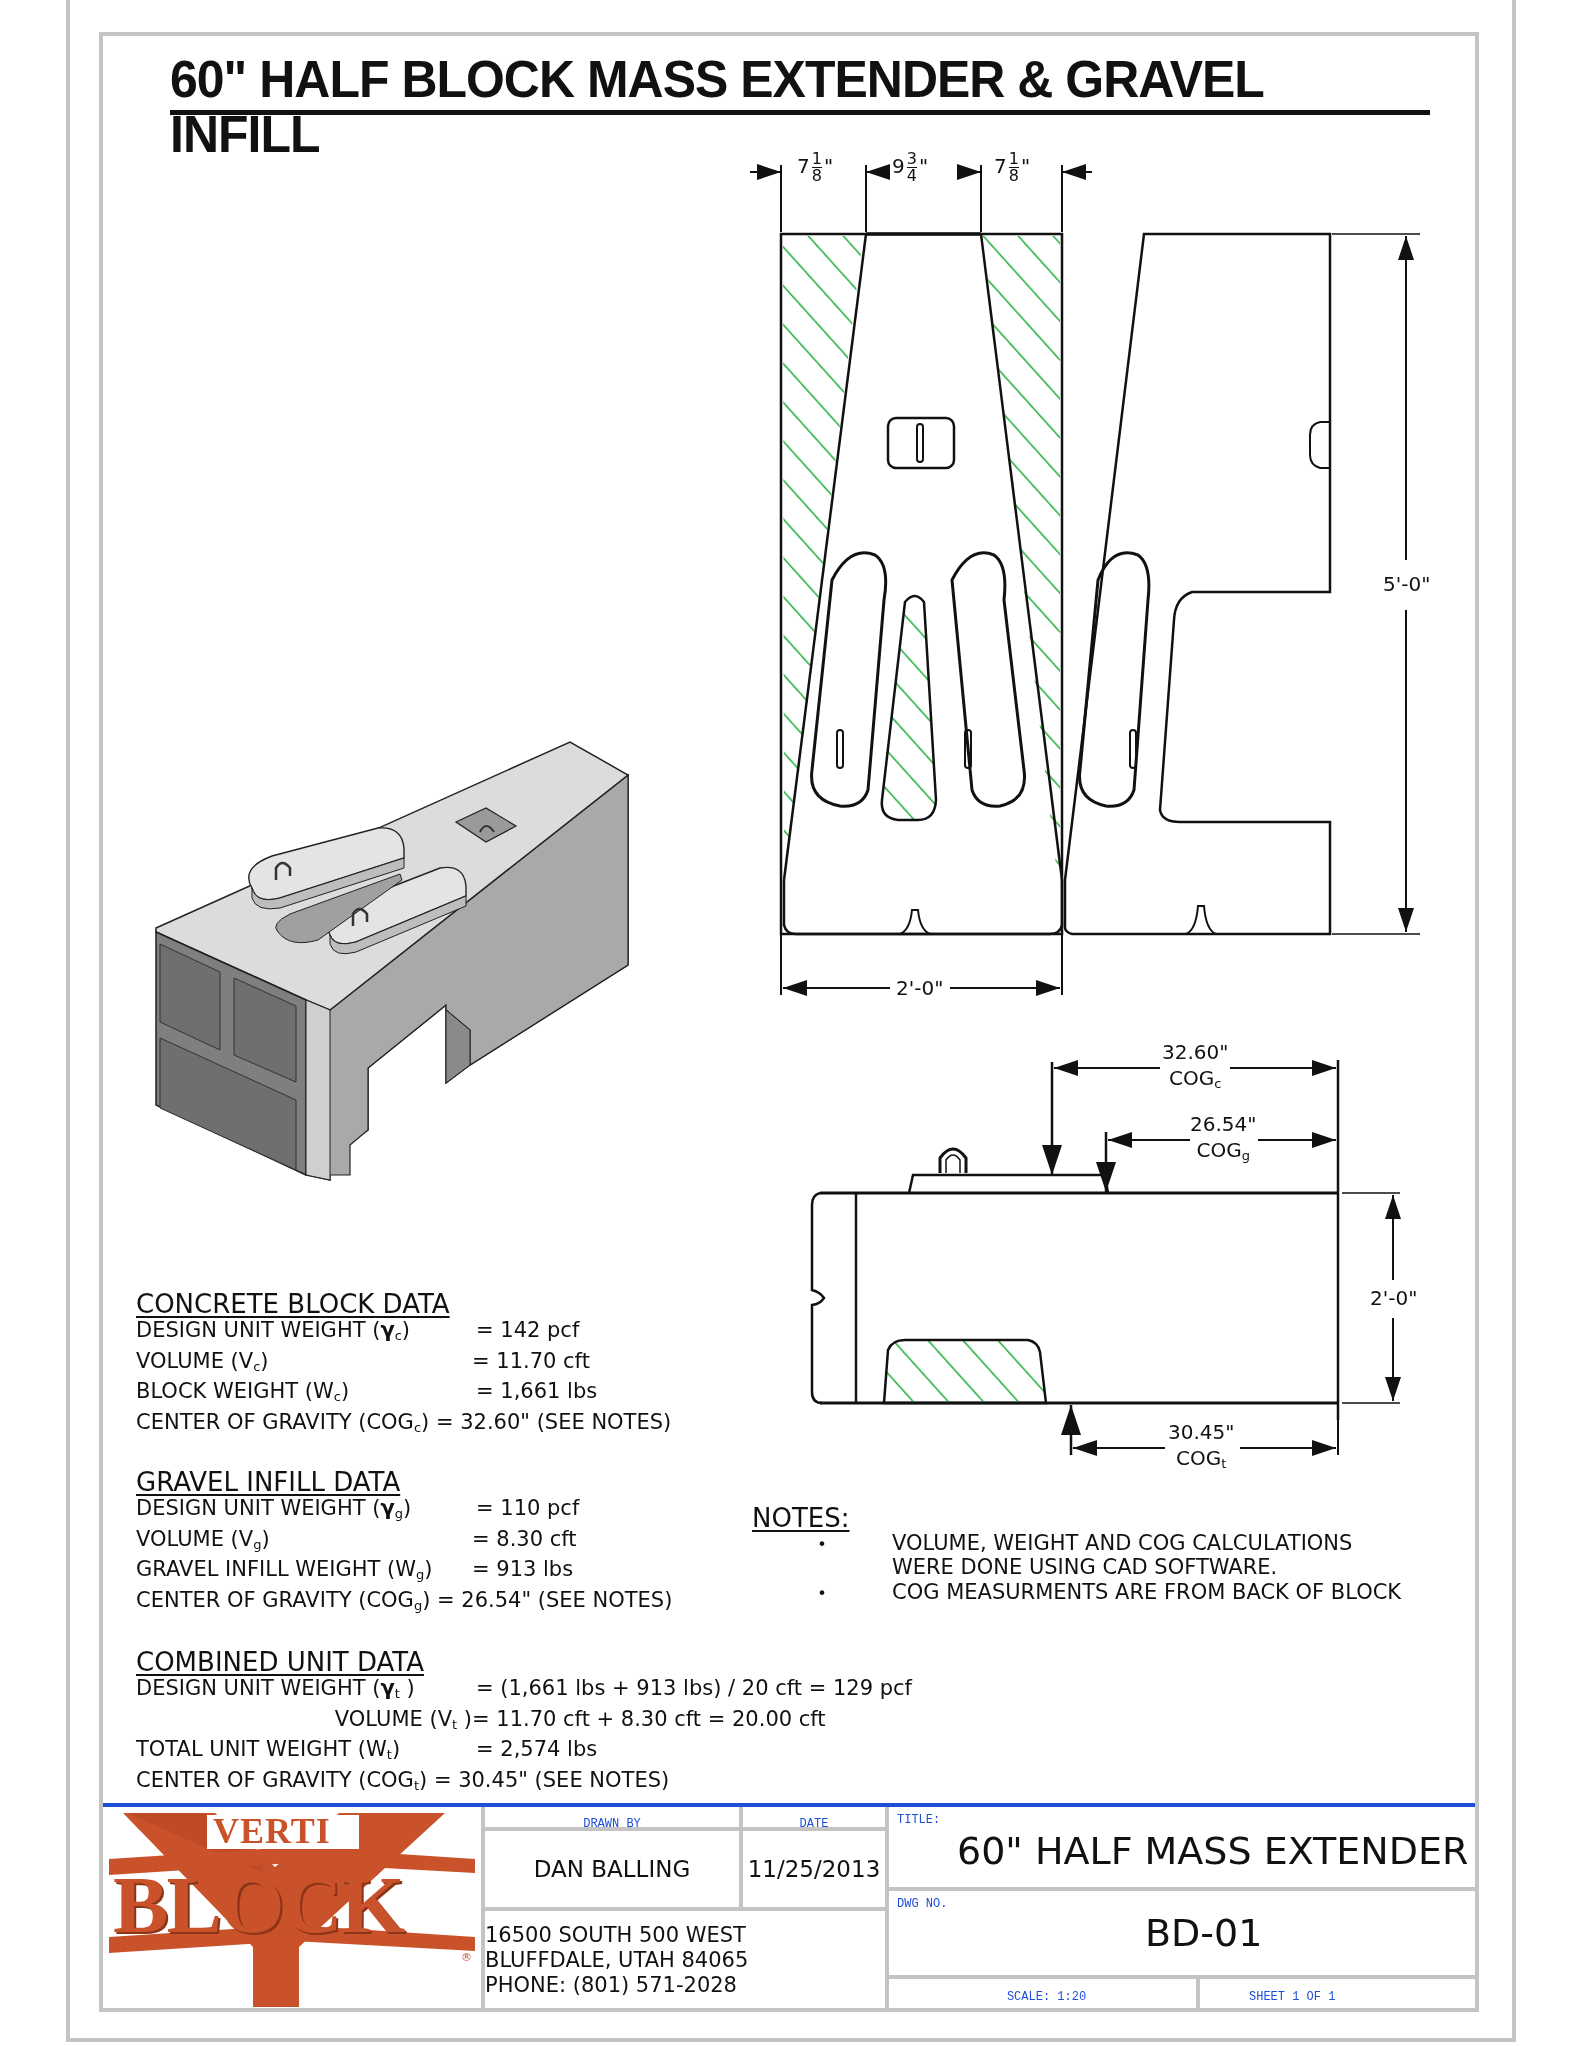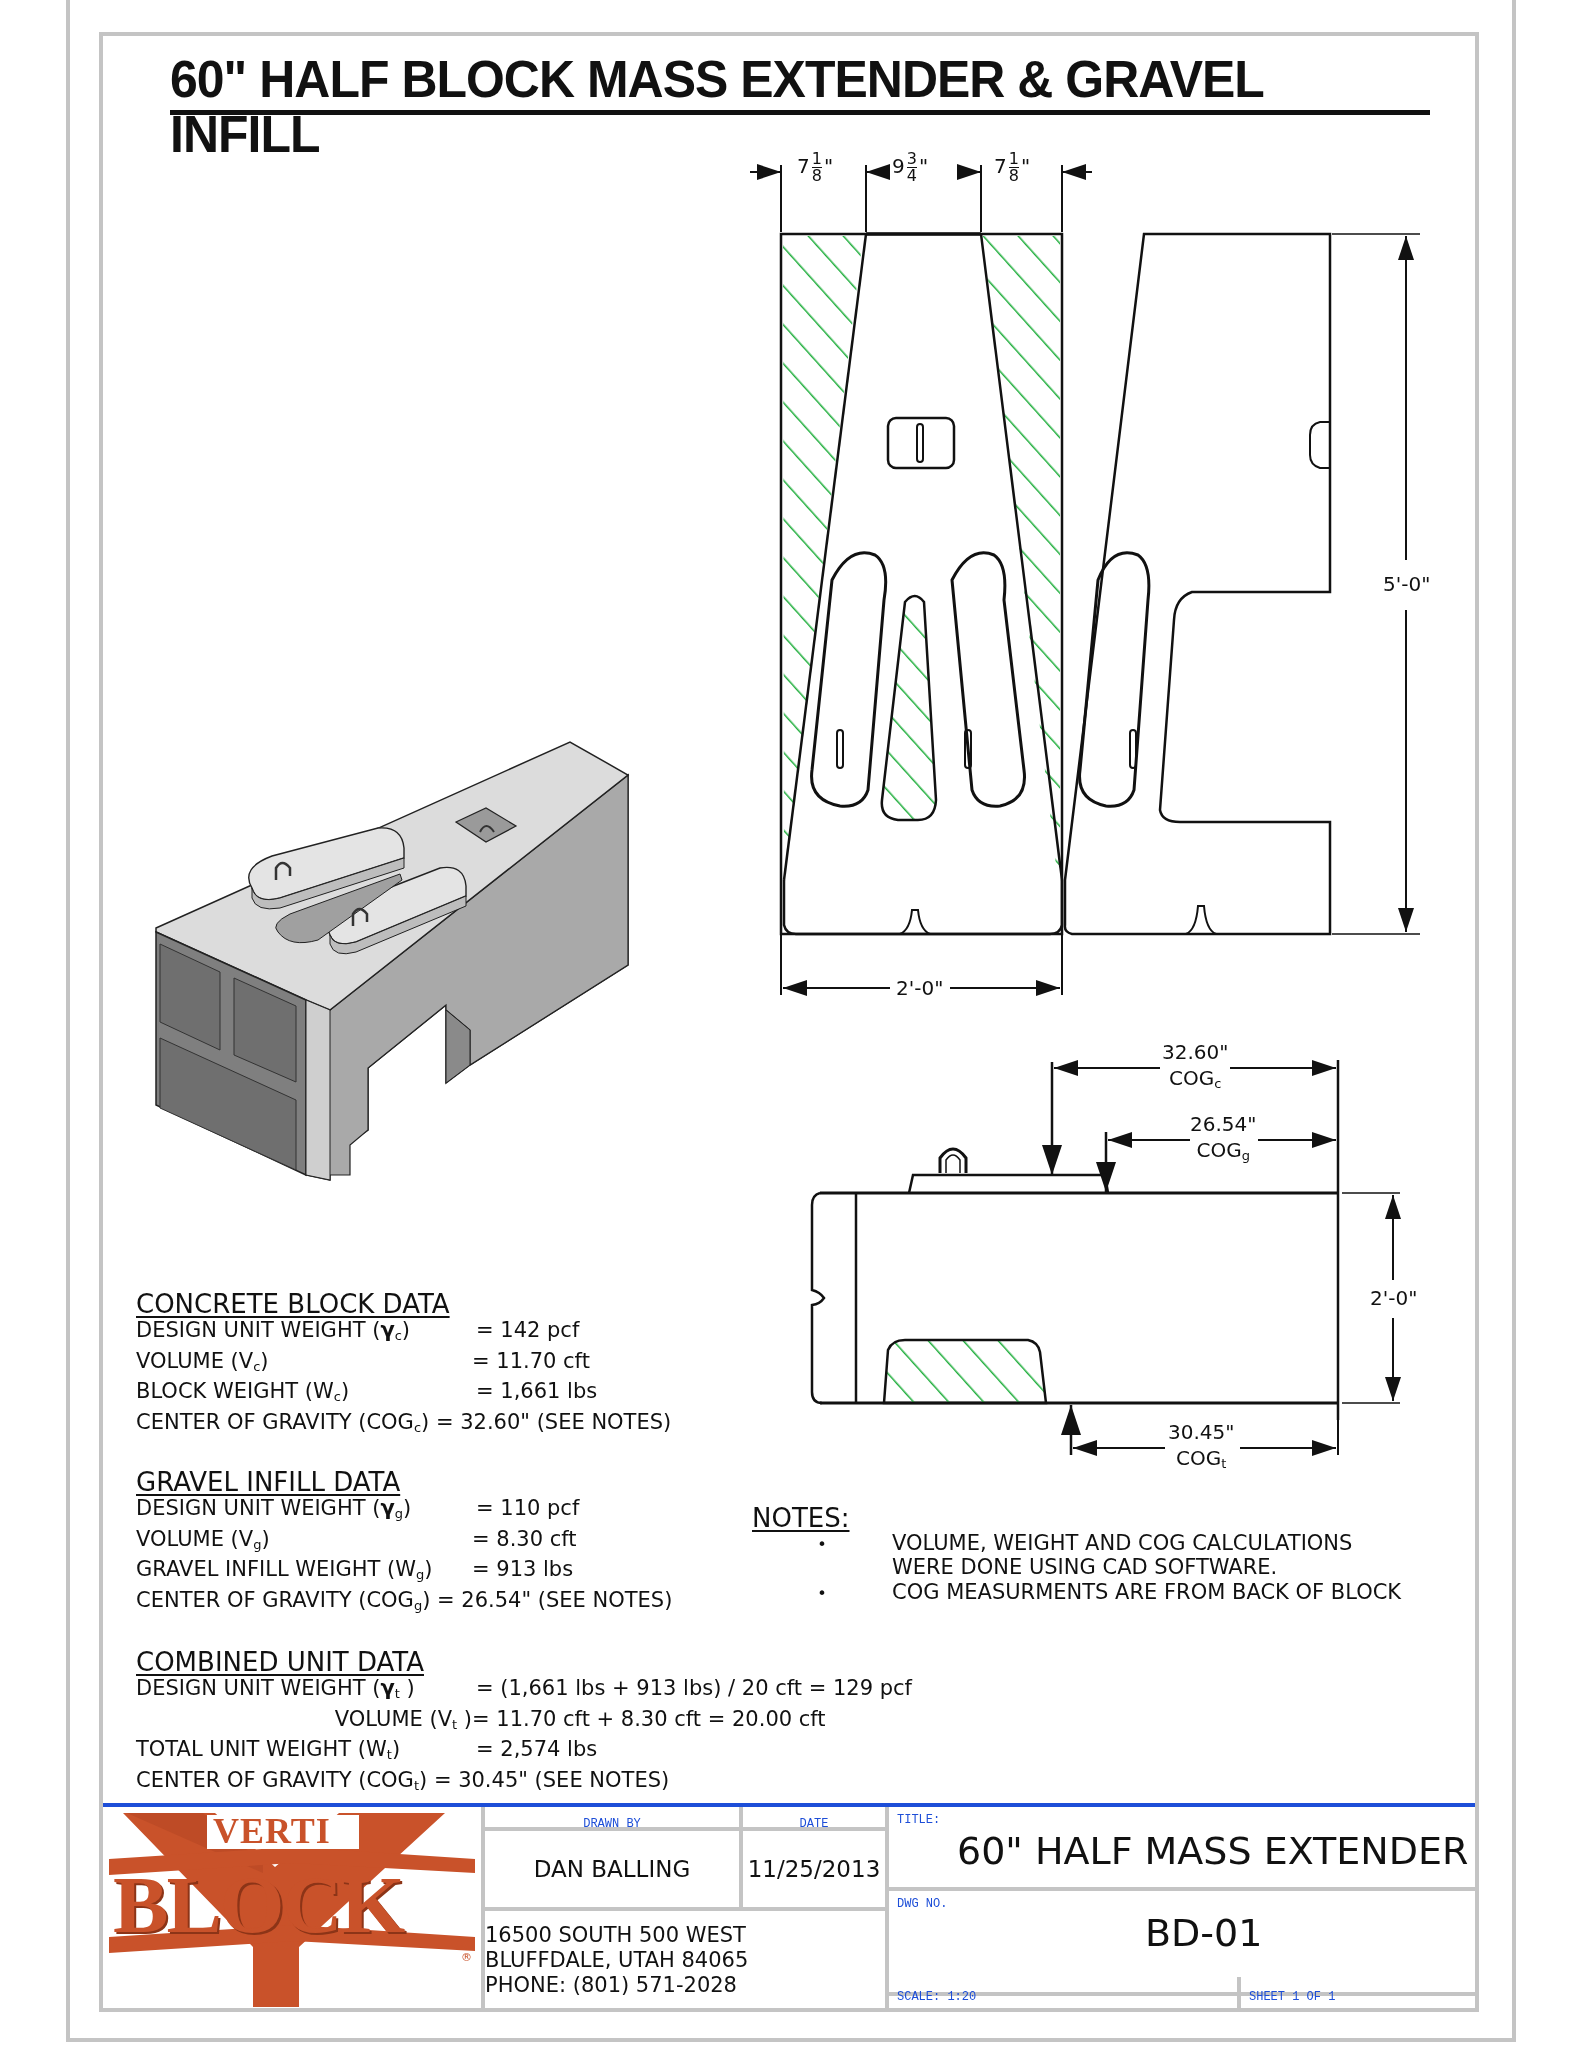--- a/index.html
+++ b/index.html
@@ -311,24 +311,24 @@
     <span class="tb-big" style="font-size:21px;">PHONE: (801) 571-2028</span>
   </div>
 
   <div class="tb-cell" style="left:782px; top:0; width:0; height:202px; border-left-width:4px;"></div>
 
   <div class="tb-cell" style="left:786px; top:0; width:586px; height:84px; border-bottom-width:4px;">
     <span class="tb-label" style="position:absolute; left:8px; top:6px;">TITLE:</span>
     <span class="tb-big" style="position:absolute; left:68px; top:22px; font-size:38px; white-space:nowrap;">60" HALF MASS EXTENDER</span>
   </div>
 
-  <div class="tb-cell" style="left:786px; top:84px; width:586px; height:105px; border-bottom-width:4px;">
+  <div class="tb-cell" style="left:786px; top:84px; width:586px; height:88px; border-bottom-width:4px;">
     <span class="tb-label" style="position:absolute; left:8px; top:6px;">DWG NO.</span>
     <span class="tb-big" style="position:absolute; left:256px; top:20px; font-size:38px;">BD-01</span>
   </div>
 
-  <div class="tb-cell" style="left:786px; top:170px; width:352px; height:32px; border-right-width:4px; padding:8px 0 0 8px;">
+  <div class="tb-cell" style="left:786px; top:170px; width:311px; height:32px; border-right-width:4px; padding:8px 0 0 8px;text-align:center;">
     <span class="tb-label">SCALE: 1:20</span>
   </div>
   <div class="tb-cell" style="left:1138px; top:170px; width:234px; height:32px; padding:8px 0 0 8px;">
     <span class="tb-label">SHEET 1 OF 1</span>
   </div>
 </div>
 
 </body></html>

